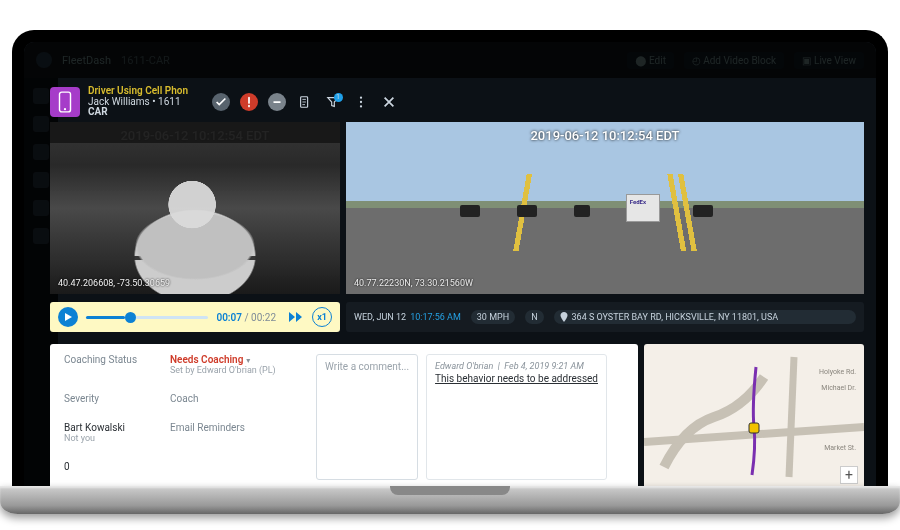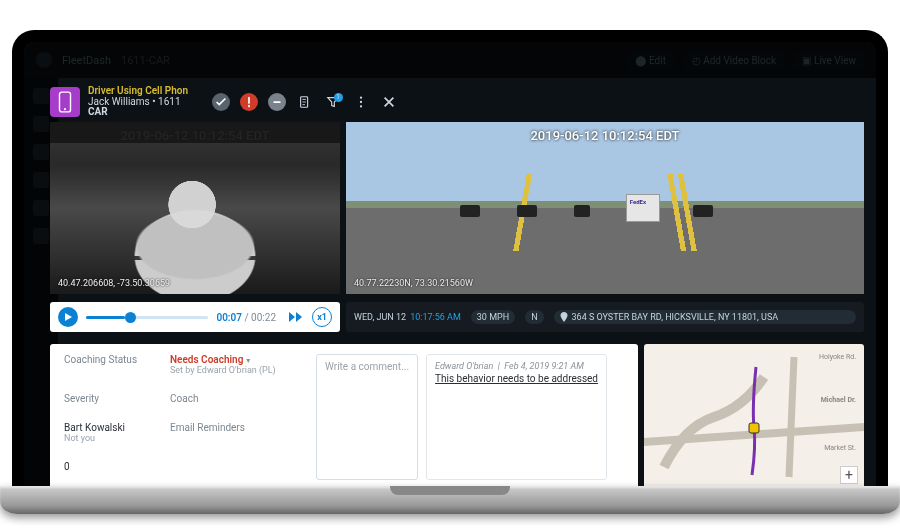--- a/index.html
+++ b/index.html
@@ -152,21 +152,21 @@
   }
   .road .car{
     position:absolute; top:48%; width:20px; height:12px;
     background:#222; border-radius:2px;
   }
   .road .car.c1{ left:22%; } .road .car.c2{ left:33%; }
   .road .car.c3{ left:44%; width:16px; } .road .car.c4{ left:67%; }
 
   
   .playbar {
-    height: 30px; background: #ffffff; border-radius: 3px;
+    height: 30px; background: #fef9c3; border-radius: 3px;
     display: flex; align-items: center; padding: 0 8px; gap: 8px;
     color: #222; margin-top: 4px;
   }
   .playbar .pb {
     width: 20px; height: 20px; border-radius: 50%; background: #0c81d4;
     display: flex; align-items: center; justify-content: center;
   }
   .playbar .pb.ghost { background: transparent; }
   .playbar .pb svg { width: 10px; height: 10px; fill: #fff; }
   .playbar .pb.ghost svg { fill: #0c81d4; width: 16px; height: 16px; }
@@ -424,23 +424,23 @@
         </div>
 
         <div class="map">
           <svg viewBox="0 0 220 120">
             <path d="M20 110 Q40 70 70 60 Q100 50 120 20" stroke="#c7c1b5" stroke-width="10" fill="none"></path>
             <path d="M0 85 L220 70" stroke="#c7c1b5" stroke-width="8" fill="none"></path>
             <path d="M150 0 L145 120" stroke="#c7c1b5" stroke-width="7" fill="none"></path>
             <path d="M112 10 Q108 50 110 70 Q112 90 108 118" stroke="#7a2fb0" stroke-width="3" fill="none"></path>
             <rect x="105" y="66" width="10" height="10" rx="2" fill="#f2c200" stroke="#333"></rect>
           </svg>
-          <span class="mlabel" style="right:8px; top:9px;">Holyoke Rd.</span>
+          <span class="mlabel" style="right:8px; top:24px;">Holyoke Rd.</span>
           <span class="mlabel" style="right:8px; bottom:38px;">Market St.</span>
-          <span class="mlabel" style="right:8px; top:52px;font-weight:bold;">Michael Dr.</span>
+          <span class="mlabel" style="right:8px; top:40px;">Michael Dr.</span>
           <div class="zoom">+</div>
         </div>
 
       </div>
 
     </div>
   </div>
 </div>
 <div class="laptop-base">
   <div class="laptop-notch"></div>

